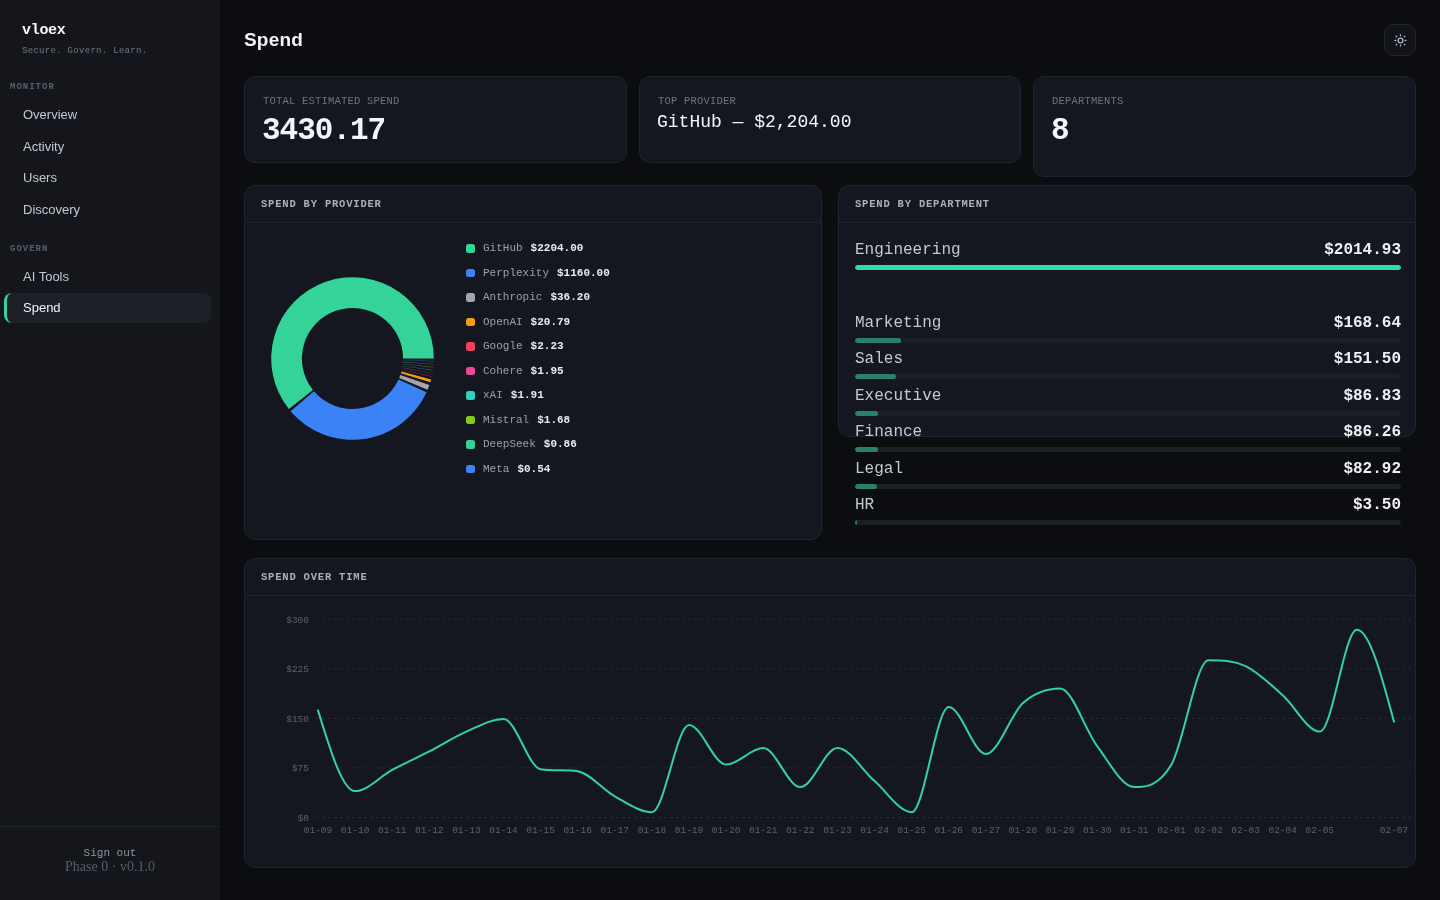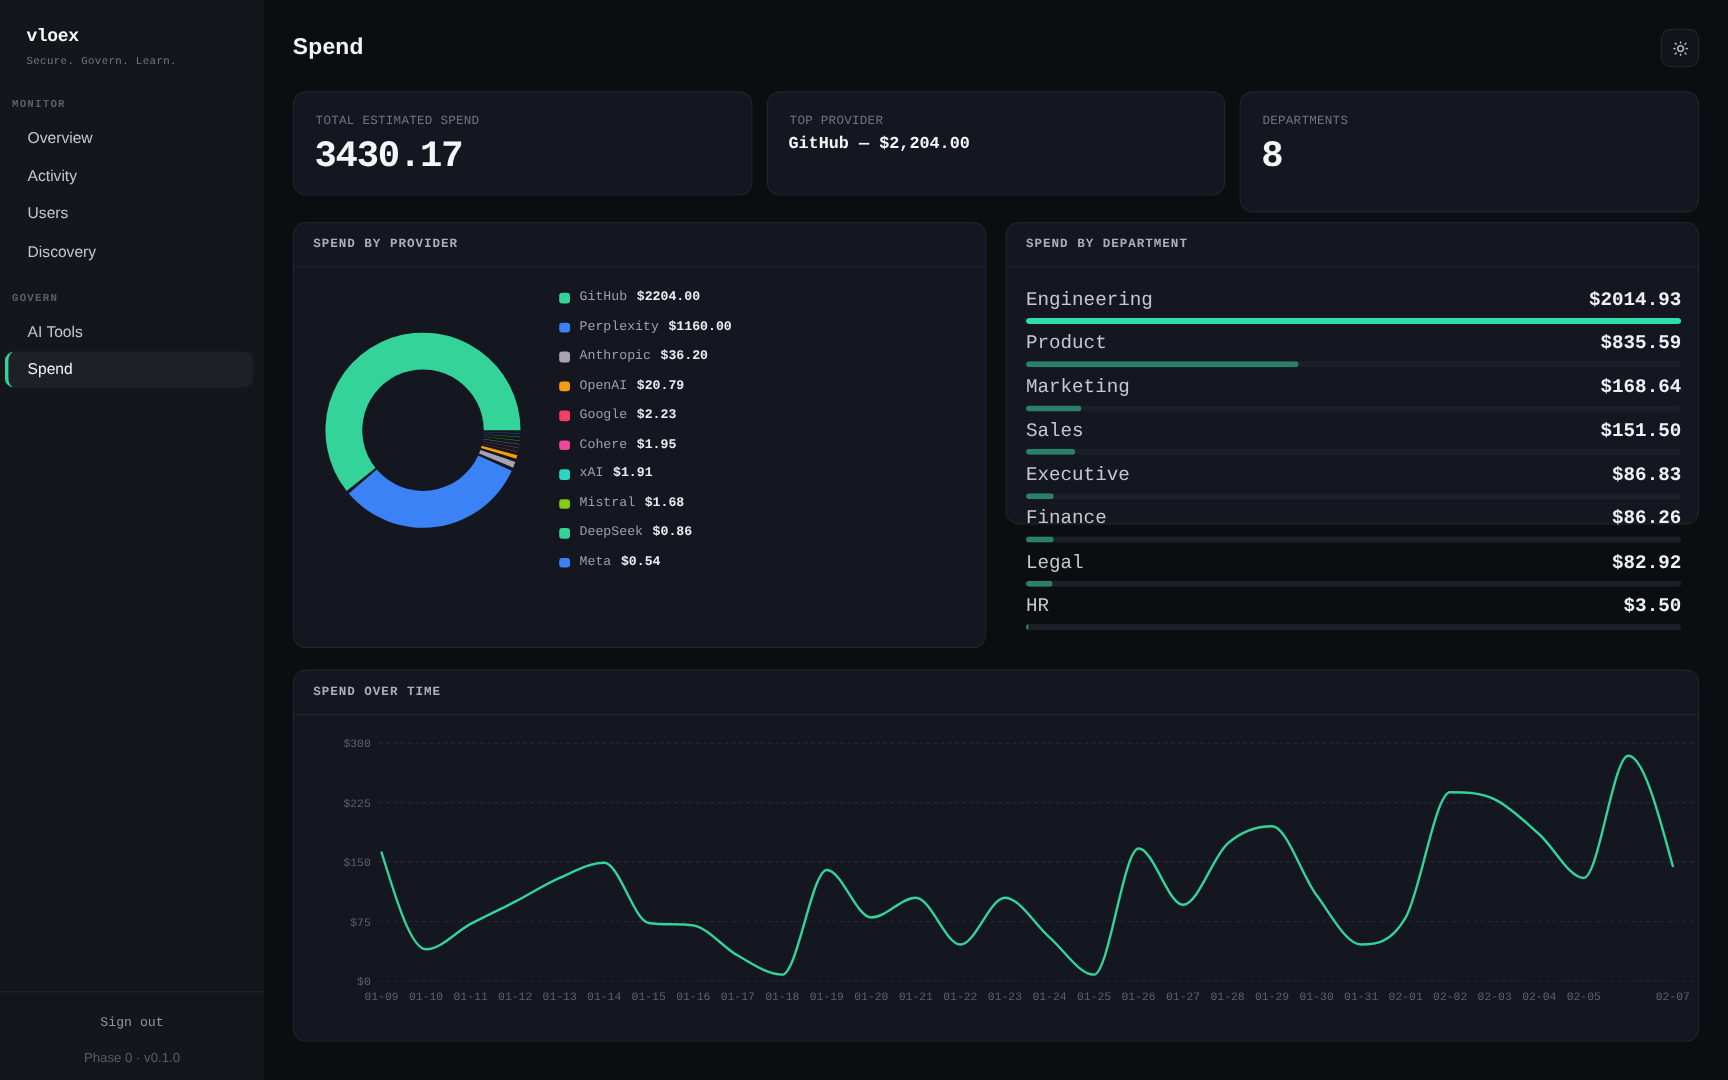--- a/index.html
+++ b/index.html
@@ -7,33 +7,33 @@
 
 .sidebar { position:absolute; left:0; top:0; width:220px; height:900px; background:#14161c; }
 .logo { padding:22px 22px 0 22px; }
 .logo h1 { font-family:"Liberation Mono",monospace; font-size:15px; font-weight:bold; color:#f5f6f8; letter-spacing:-0.3px; }
 .logo .tag { font-family:"Liberation Mono",monospace; font-size:9px; color:#6e7881; margin-top:7px; letter-spacing:0.3px; }
 .navsec { font-family:"Liberation Mono",monospace; font-size:9px; font-weight:bold; color:#586069; letter-spacing:1px; padding:0 10px; margin-top:19px; margin-bottom:8px; }
 .nav a { display:block; position:relative; margin:0 9px 1.5px 4px; height:30px; line-height:30px; padding-left:16px; border-left:3px solid transparent; border-radius:8px; font-size:13px; color:#c3c8d0; text-decoration:none; }
 .nav a.active { background:#1d2127; border-left-color:#34d399; color:#f2f4f6; }
 .sidefoot { position:absolute; left:0; bottom:0; width:220px; height:74px; border-top:1px solid #20242b; padding:20px 22px 0 22px;text-align:center; }
 .sidefoot .so { font-family:"Liberation Mono",monospace; font-size:11px; color:#8d96a0; }
-.sidefoot .ver { font-family:Liberation Sans, sans-serif; font-size:11px; color:#565e68; margin-top:17px; }
+.sidefoot .ver { font-family:Liberation Serif, serif; font-size:14px; color:#565e68; }
 
 .main { position:absolute; left:220px; top:0; width:1220px; height:900px; }
 .pagehead { position:absolute; left:24px; top:29px; font-size:19px; font-weight:bold; color:#f2f3f5; letter-spacing:0.2px; }
 .iconbtn { position:absolute; right:24px; top:24px; width:32px; height:32px; border:1px solid #21252d; border-radius:9px; background:#111318; display:flex; align-items:center; justify-content:center; }
 
 .card { position:absolute; background:#14171f; border:1px solid #20242c; border-radius:11px; }
 .stat1 { left:24px; top:76px; width:383px; height:87px; }
 .stat2 { left:419px; top:76px; width:382px; height:87px; }
 .stat3 { left:813px; top:76px; width:383px; height:101px; }
 .statlbl { position:absolute; left:18px; font-family:"Liberation Mono",monospace; font-size:10.5px; letter-spacing:0.2px; color:#6d7580; }
 .statval-big { position:absolute; left:17px; font-family:"Liberation Mono",monospace; font-size:31px; font-weight:bold; letter-spacing:-1px; color:#f3f5f7; }
-.statval-mid { position:absolute; left:17px; top:35px; font-family:"Liberation Mono",monospace; font-size:14px; font-weight:bold; color:#f3f5f7; }
+.statval-mid { position:absolute; left:17px; top:35px; font-family:"Liberation Mono",monospace; font-size:18px; font-weight:normal; color:#f3f5f7; }
 .cardhead { height:37px; line-height:37px; padding-left:16px; border-bottom:1px solid #1f232b; font-family:"Liberation Mono",monospace; font-size:10.5px; font-weight:bold; letter-spacing:0.8px; color:#a9b0ba; }
 .prov { left:24px; top:185px; width:578px; height:355px; }
 .dept { left:618px; top:185px; width:578px; height:252px; }
 .time { left:24px; top:558px; width:1172px; height:310px; }
 .lrow { height:24.5px; display:flex; align-items:center; font-family:"Liberation Mono",monospace; font-size:11px; }
 .sw { width:8.5px; height:8.5px; border-radius:2.5px; margin-right:8.5px; }
 .lname { color:#99a1ab; margin-right:8px; }
 .lval { color:#e9ecef; font-weight:bold; }
 
 .drow { position:absolute; left:16px; width:546px; }
@@ -160,29 +160,20 @@
 
   <div class="card dept">
     <div class="cardhead">SPEND BY DEPARTMENT</div>
     <div class="drow" style="top:55px;">
         <div class="dl">
           <span class="dn">Engineering</span>
           <span class="dv">$2014.93</span>
         </div>
         <div class="track">
           <div class="fill" style="width:100%; background:#31dda6;"></div>
-        </div>
-      </div>
-    <div class="drow" style="top:91px;">
-        <div class="dl">
-          <span class="dn">Product</span>
-          <span class="dv">$835.59</span>
-        </div>
-        <div class="track">
-          <div class="fill" style="width:41.5%; background:#2a8168;"></div>
         </div>
       </div>
     <div class="drow" style="top:128px;">
         <div class="dl">
           <span class="dn">Marketing</span>
           <span class="dv">$168.64</span>
         </div>
         <div class="track">
           <div class="fill" style="width:8.4%; background:#2a8168;"></div>
         </div>

